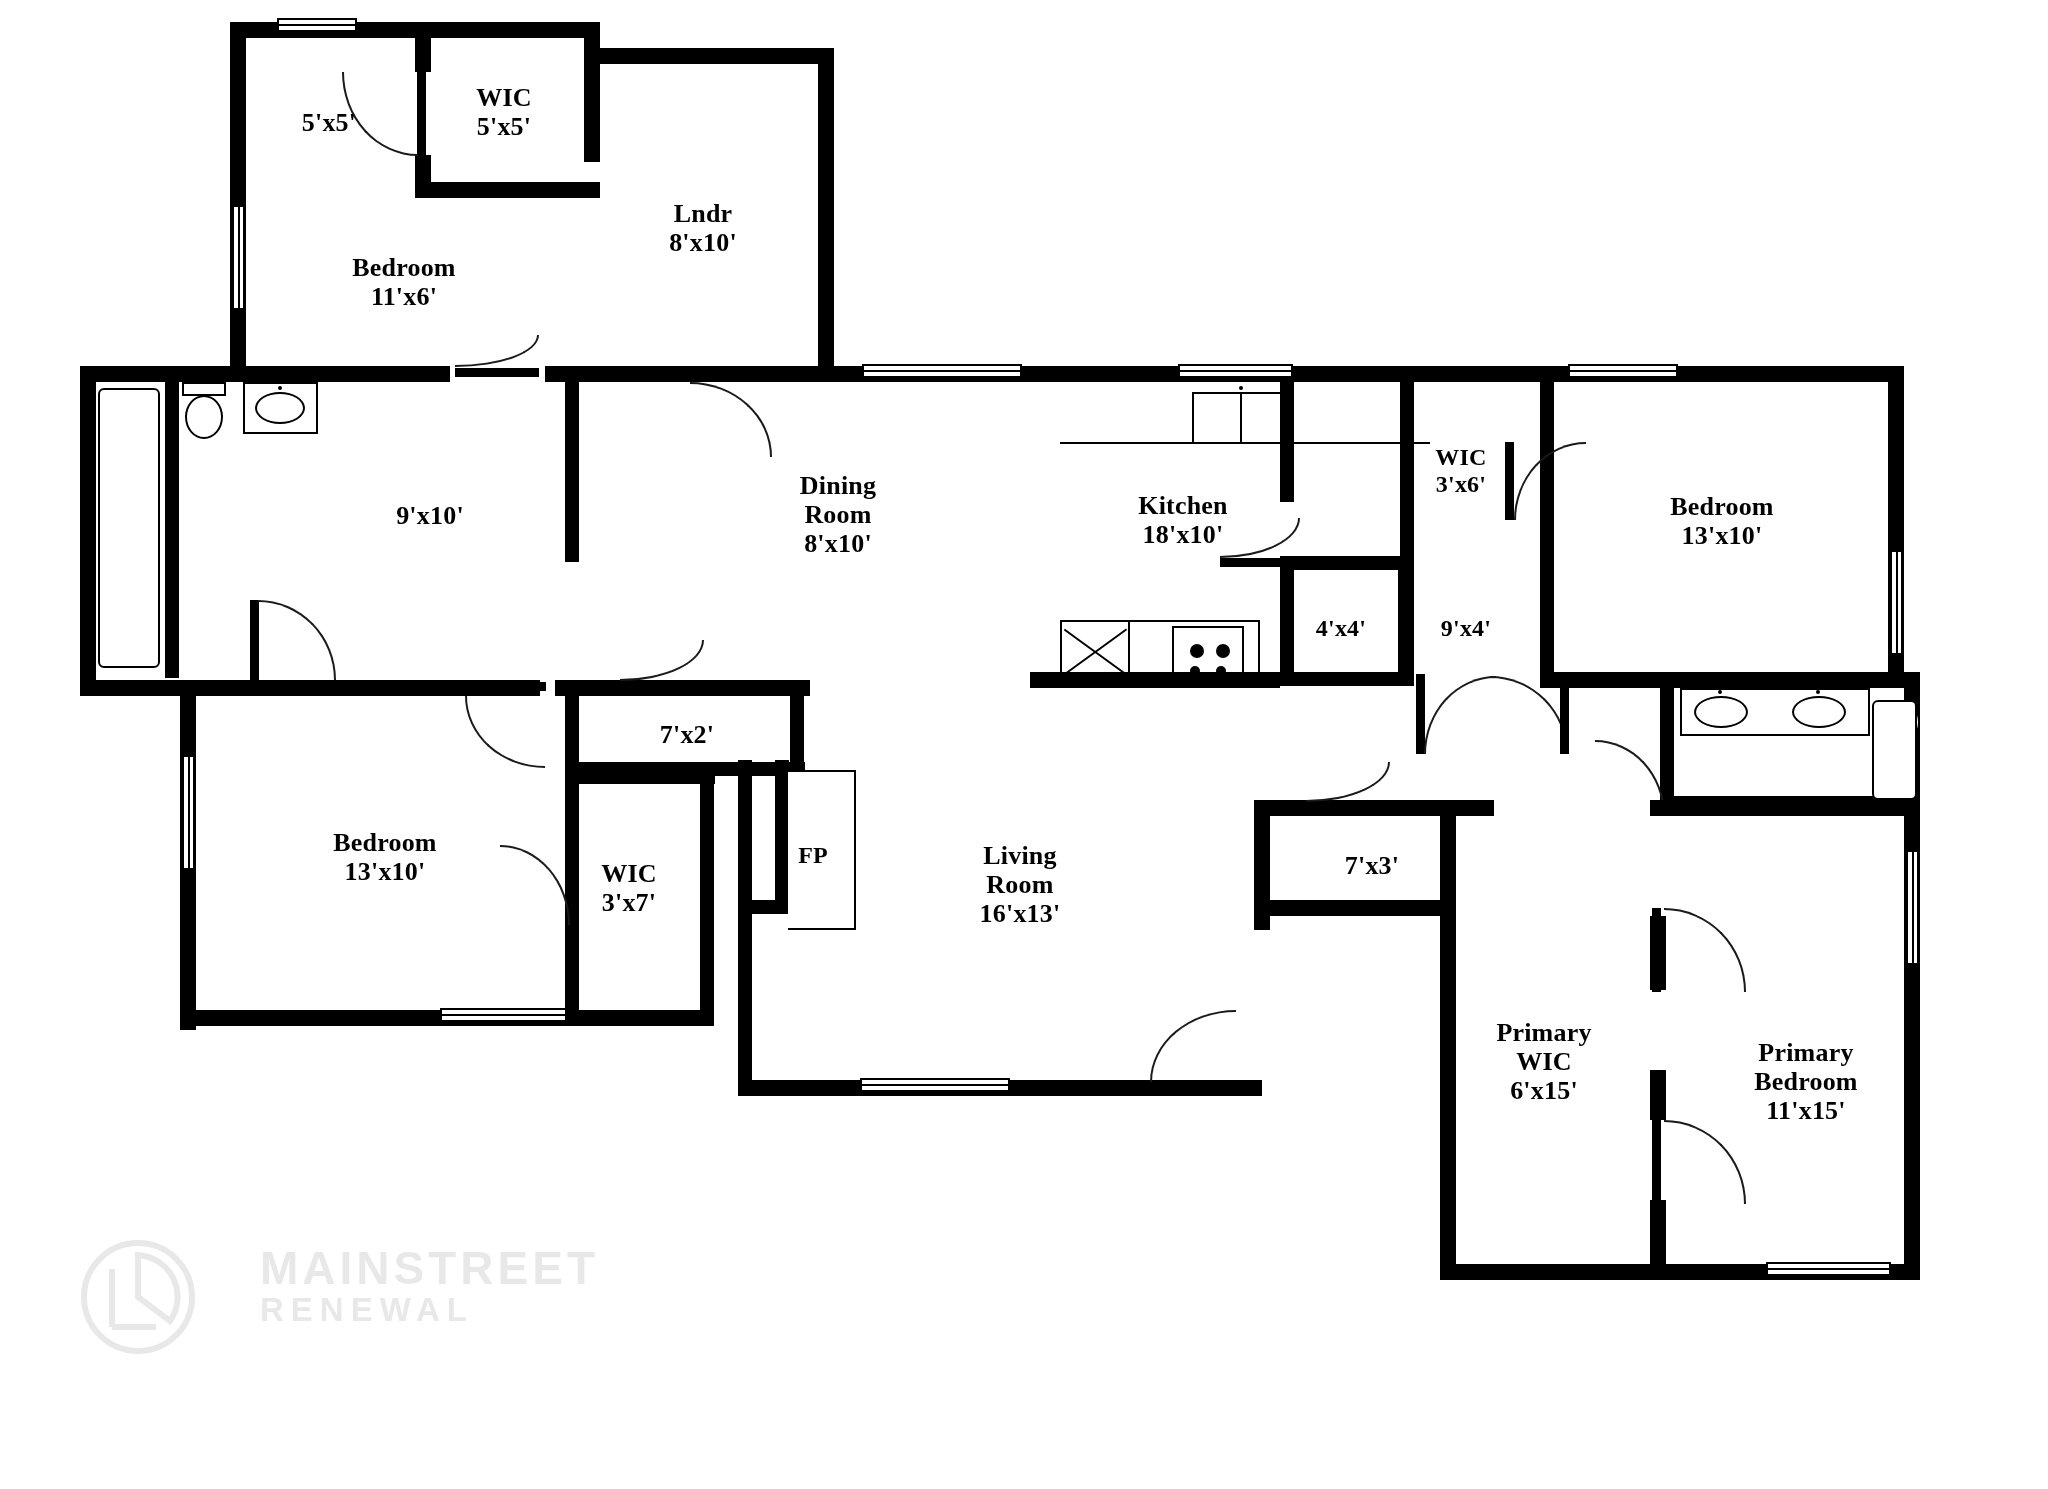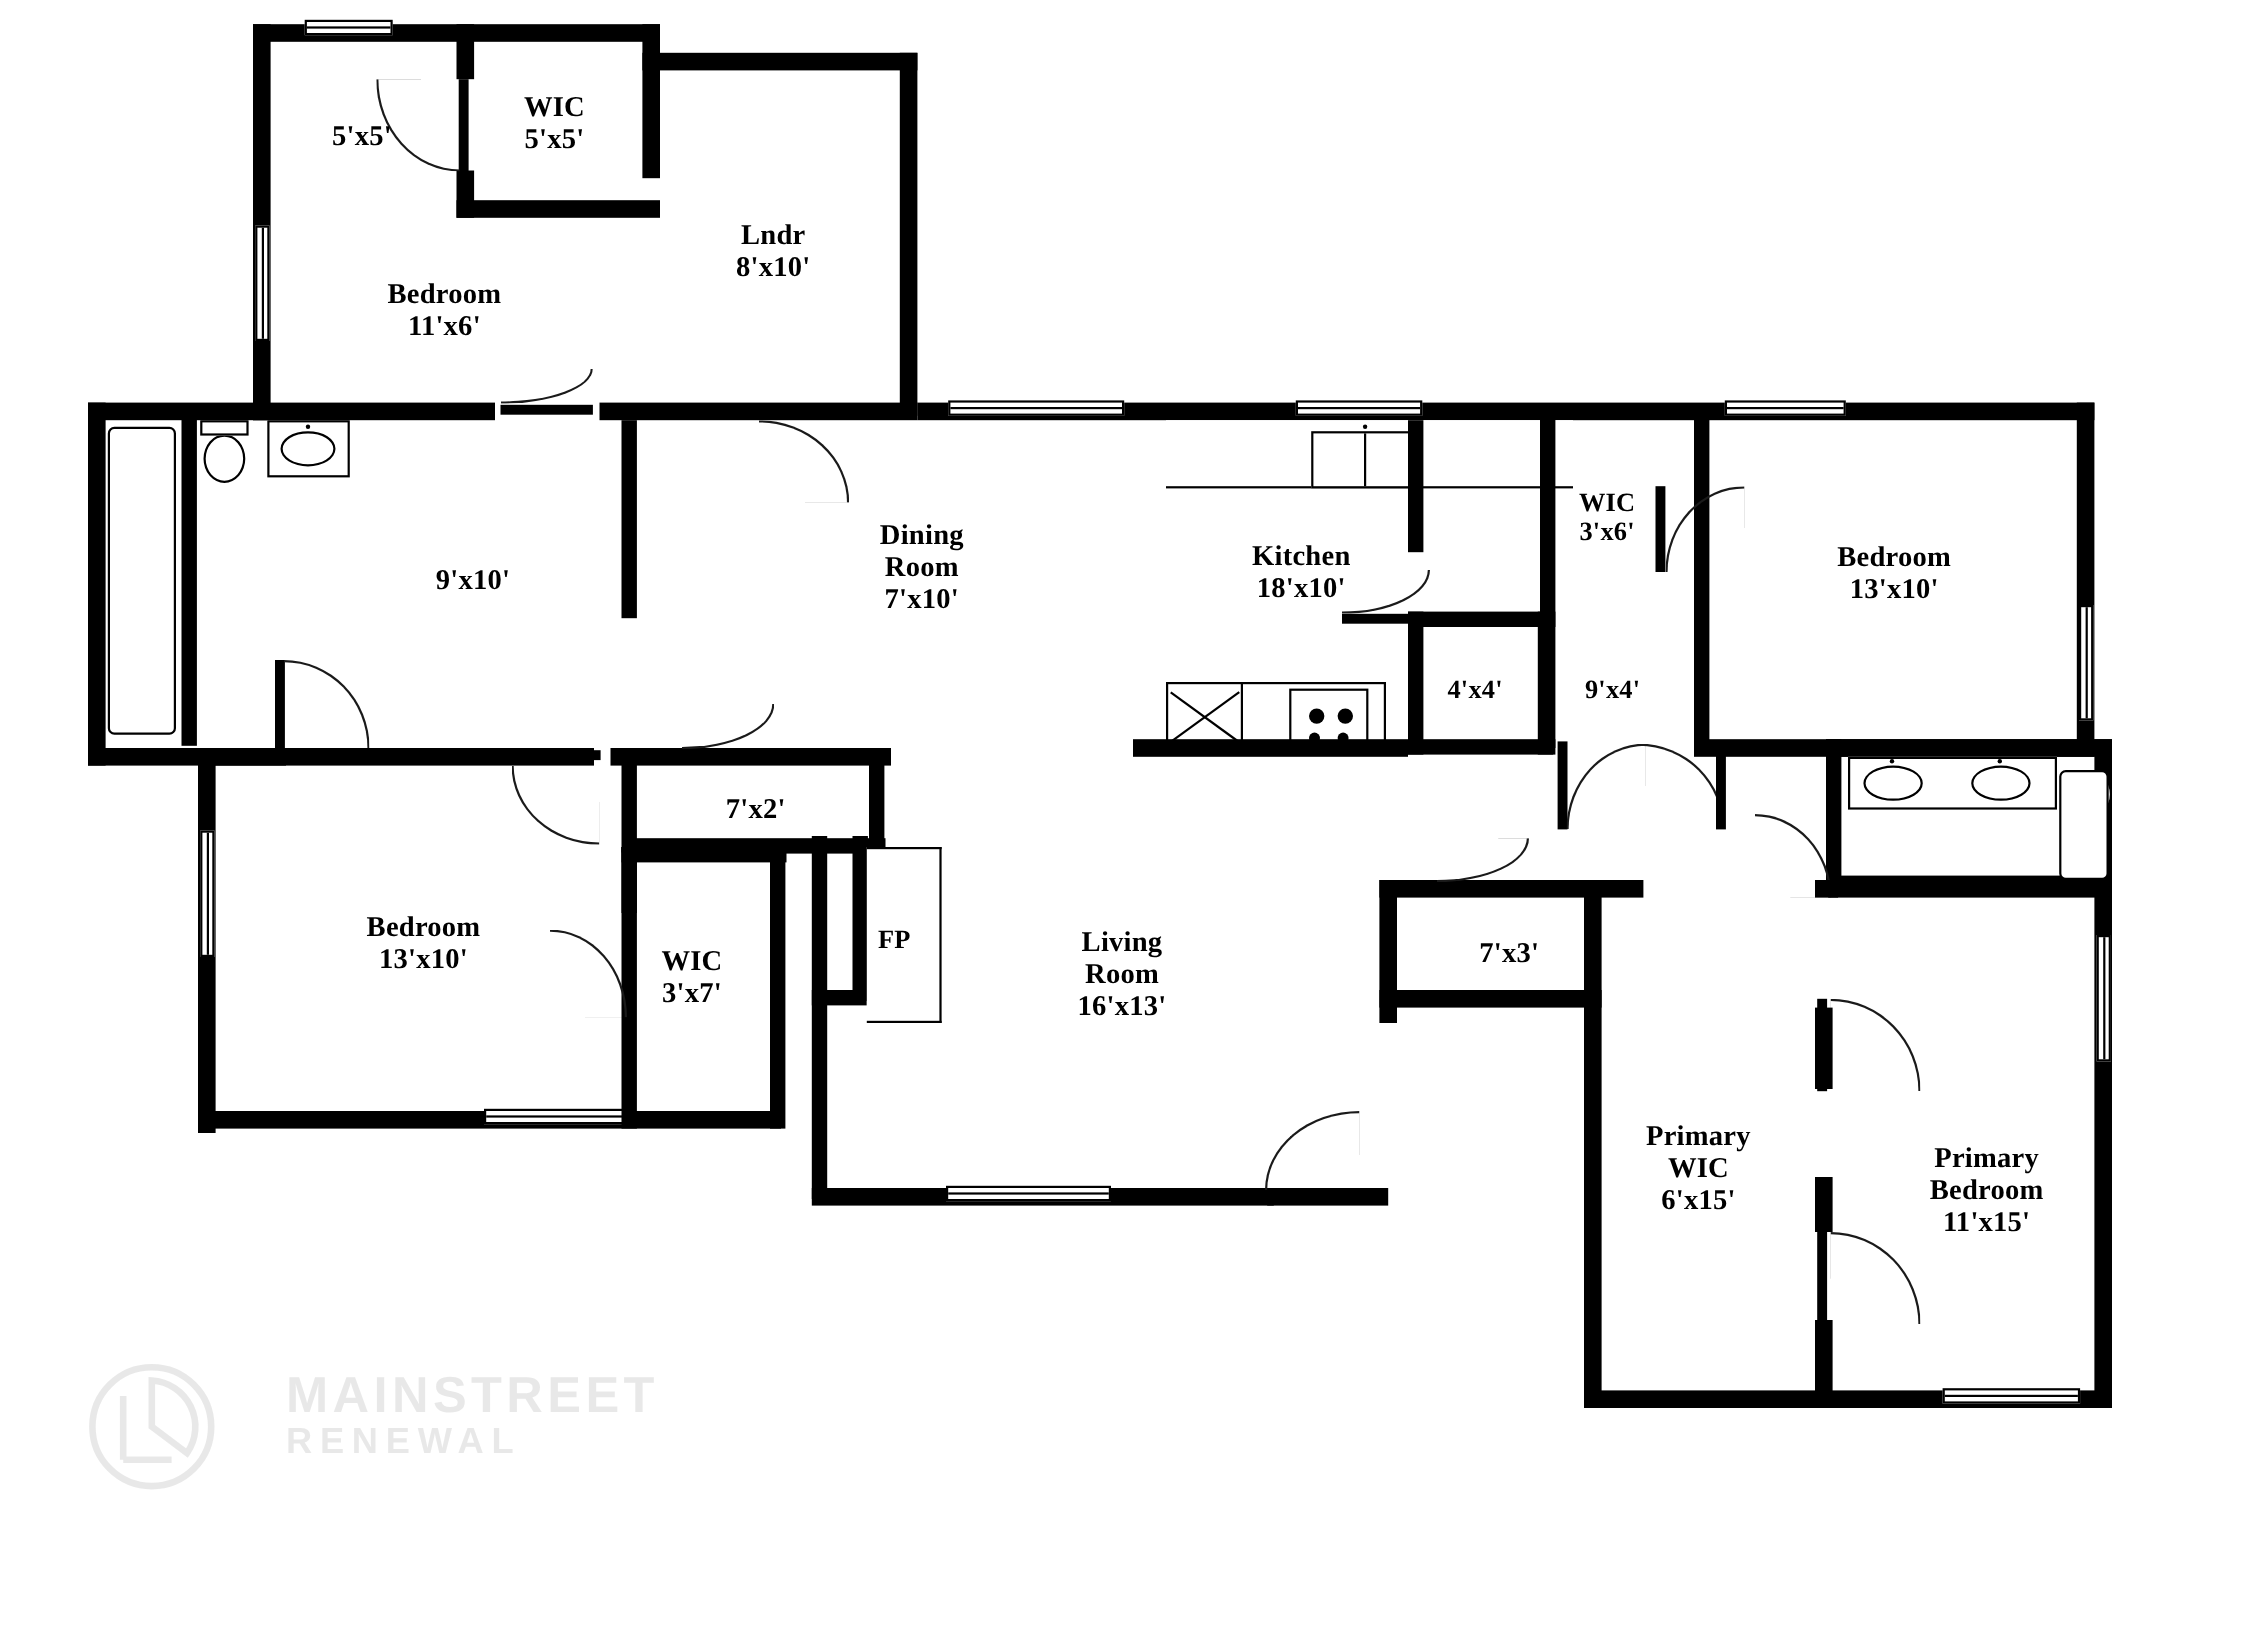--- a/index.html
+++ b/index.html
@@ -312,24 +312,24 @@
 
   <div class="wall" style="left:1650px;top:800px;width:270px;height:16px;"></div>
 
   <div class="label sz26" style="left:329px;top:123px;">5'x5'</div>
   <div class="label sz26" style="left:504px;top:112px;">WIC
 5'x5'</div>
   <div class="label sz26" style="left:703px;top:228px;">Lndr
 8'x10'</div>
   <div class="label sz26" style="left:404px;top:282px;">Bedroom
 11'x6'</div>
-  <div class="label sz26" style="left:430px;top:527px;">9'x10'</div>
+  <div class="label sz26" style="left:430px;top:516px;">9'x10'</div>
   <div class="label sz26" style="left:838px;top:515px;">Dining
 Room
-7'x10'</div>
+8'x10'</div>
   <div class="label sz26" style="left:1183px;top:520px;">Kitchen
 18'x10'</div>
   <div class="label sz24" style="left:1461px;top:471px;">WIC
 3'x6'</div>
   <div class="label sz26" style="left:1722px;top:521px;">Bedroom
 13'x10'</div>
   <div class="label sz24" style="left:1341px;top:628px;">4'x4'</div>
   <div class="label sz24" style="left:1466px;top:628px;">9'x4'</div>
   <div class="label sz26" style="left:687px;top:735px;">7'x2'</div>
   <div class="label sz26" style="left:385px;top:857px;">Bedroom

